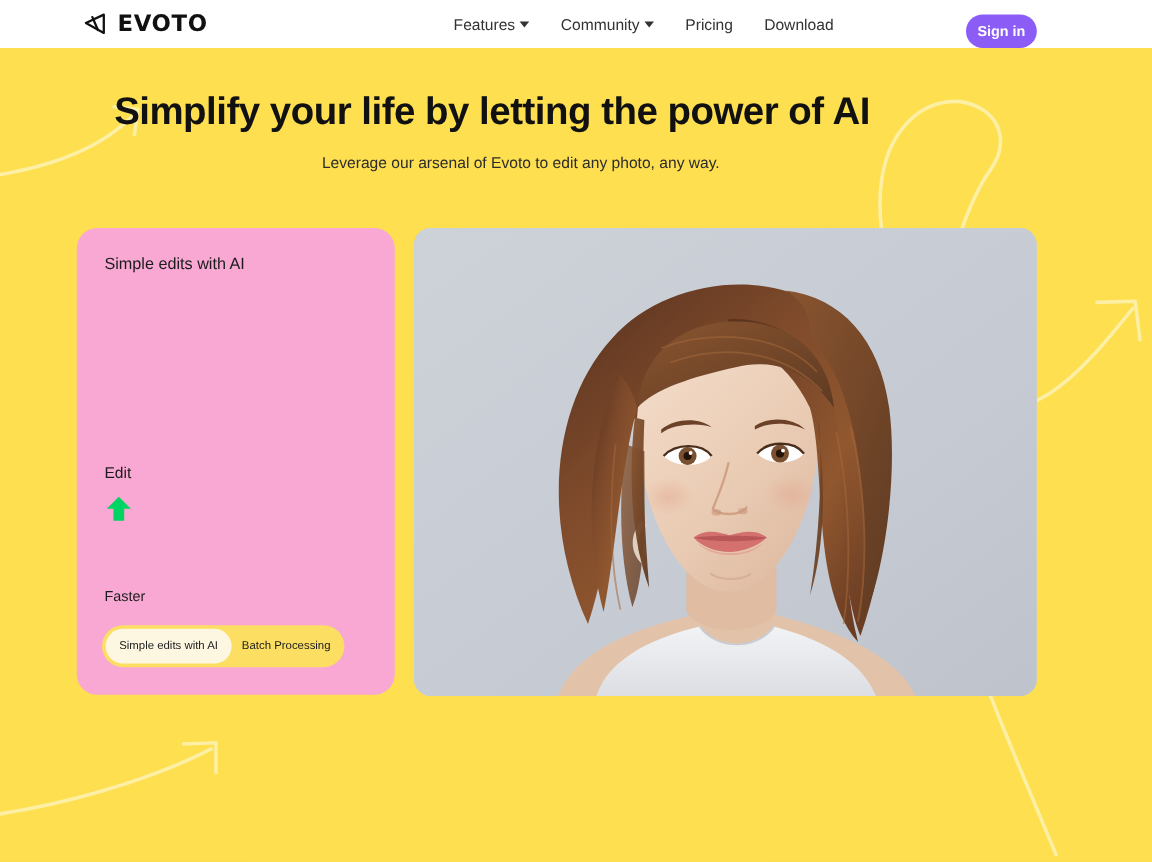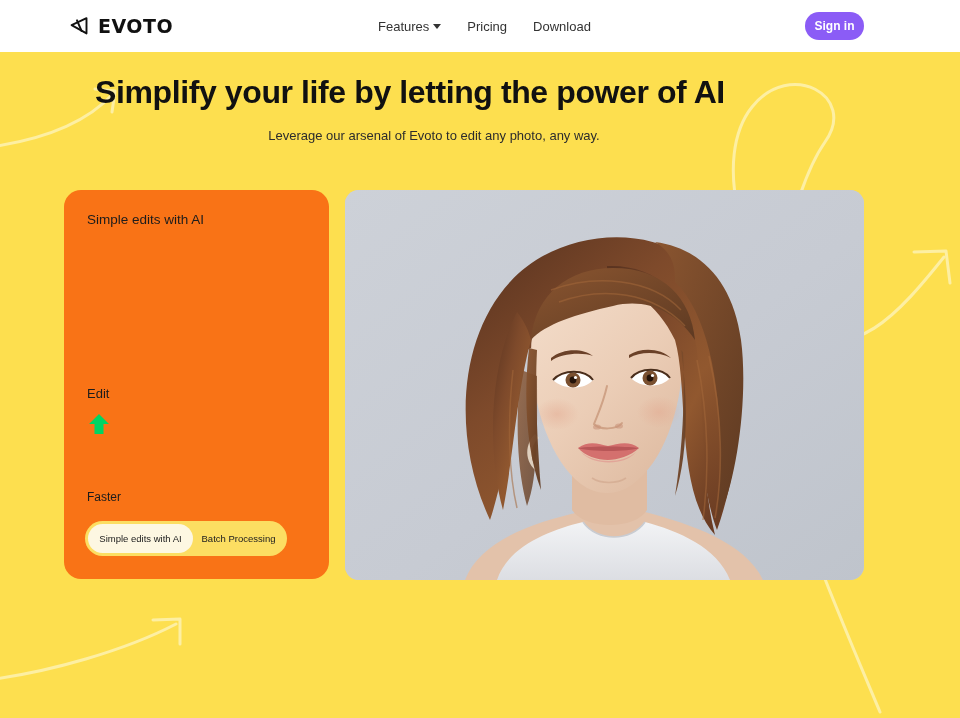--- a/index.html
+++ b/index.html
@@ -14,21 +14,21 @@
     font-family: "Liberation Sans", sans-serif;
     background: #FDDF4F;
     position: relative;
   }
 
   
   .header {
     position: absolute;
     top: 0; left: 0;
     width: 960px;
-    height: 52px;
+    height: 40px;
     background: #FFFFFF;
     display: flex;
     align-items: center;
     z-index: 20;
   }
 
   .brand {
     position: absolute;
     left: 68px;
     display: flex;
@@ -123,21 +123,21 @@
     z-index: 5;
   }
 
   
   .card {
     position: absolute;
     left: 64px;
     top: 190px;
     width: 265px;
     height: 389px;
-    background: #f97316;
+    background: #f9a8d4;
     border-radius: 17px;
     z-index: 5;
     padding: 22px 23px;
   }
   .card-eyebrow {
     font-size: 13.5px;
     color: #1c1c1c;
     margin-top: 0px;
   }
   .card-headline {
@@ -254,20 +254,24 @@
     <svg class="brand-mark" width="21" height="20" viewBox="0 0 21 20" fill="none">
       <path d="M18.5 2.2 L3.6 9.1 L18.5 17.4 Z" stroke="#111111" stroke-width="1.9" stroke-linejoin="round" fill="none"></path>
       <path d="M9.0 4.3 L13.6 15.0" stroke="#111111" stroke-width="1.9" stroke-linecap="round"></path>
     </svg>
     <span class="brand-name">EVOTO</span>
   </div>
 
   <nav class="nav">
     <div class="nav-item">
       <span>Features</span>
+      <i class="caret"></i>
+    </div>
+    <div class="nav-item">
+      <span>Community</span>
       <i class="caret"></i>
     </div>
     <div class="nav-item">
       <span>Pricing</span>
     </div>
     <div class="nav-item">
       <span>Download</span>
     </div>
   </nav>
 

